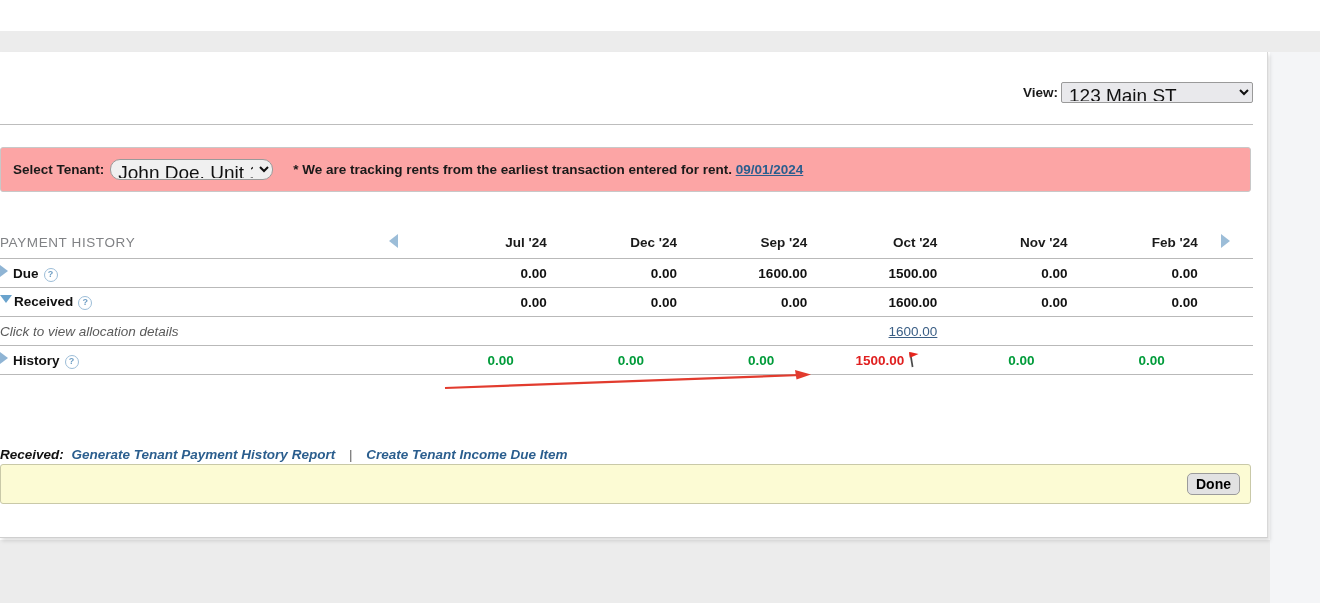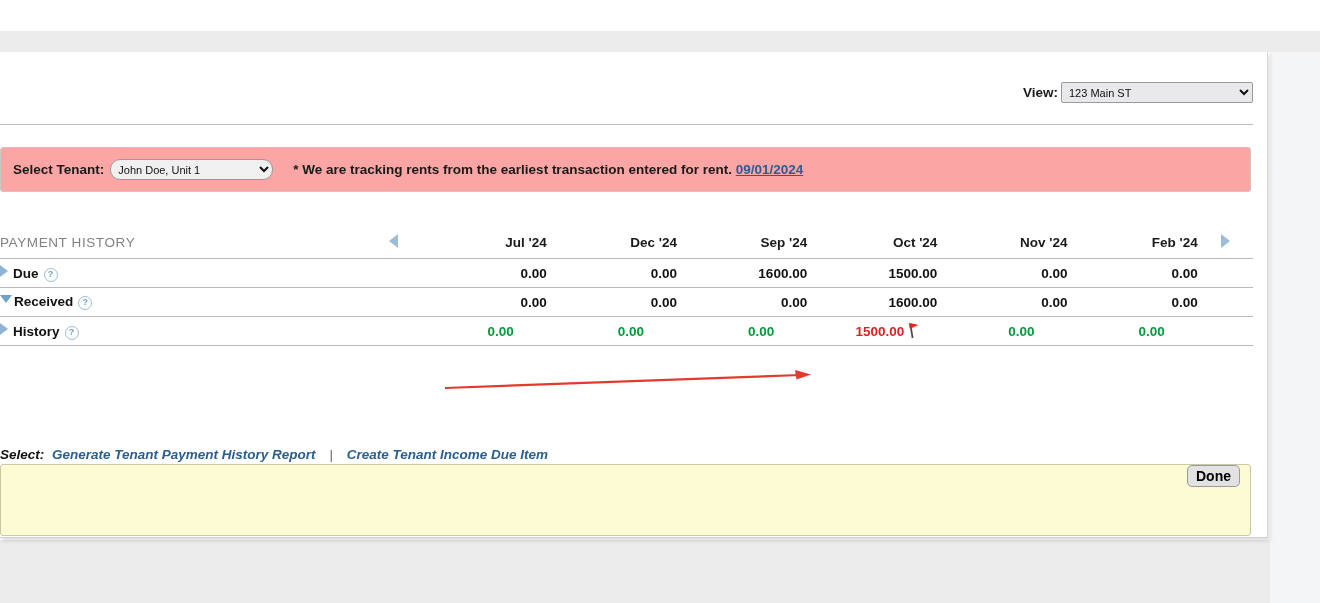--- a/index.html
+++ b/index.html
@@ -75,21 +75,21 @@
     align-items: center;
     gap: 3px;
   }
   .view-label {
     font-size: 13.5px;
     font-weight: bold;
     color: #1a1a1a;
   }
   select.nativesel {
     font-family: "Liberation Sans", sans-serif;
-    font-size: 11px;
+    font-size: 19px;
     color: #111;
     background: #e9e9ec;
     border: 1px solid #9a9a9a;
     border-radius: 2px;
     padding: 1px 3px;
     height: 21px;
     box-sizing: border-box;
   }
   #view-select { width: 192px; }
   #tenant-select { width: 163px; background: #f0f0f0; border-radius: 10px; }
@@ -279,27 +279,27 @@
     font-style: italic;
     text-decoration: none;
     margin: 0 4px;
   }
   .actions .sep { color: #666; margin: 0 6px; }
   
   .footer-panel {
     position: absolute;
     left: 0; top: 412px;
     width: 1251px;
-    height: 72px;
+    height: 40px;
     background: #fcfbd4;
     border: 1px solid #c9c9a8;
     border-radius: 3px;
     box-sizing: border-box;
     display: flex;
-    align-items: flex-start;
+    align-items: center;
     justify-content: flex-end;
     padding-right: 10px;
   }
   button.done-btn {
     font-family: "Liberation Sans", sans-serif;
     font-size: 14px;
     font-weight: bold;
     color: #000;
     background: #e2e2e2;
     border: 1px solid #9b9b9b;
@@ -391,20 +391,32 @@
             </td>
             <td class="num">0.00</td>
             <td class="num">0.00</td>
             <td class="num">0.00</td>
             <td class="num">1600.00</td>
             <td class="num">0.00</td>
             <td class="num">0.00</td>
             <td></td>
           </tr>
 
+          <tr class="alloc-row">
+            <td class="sub-label" colspan="2">Click to view allocation details</td>
+            <td class="num"></td>
+            <td class="num"></td>
+            <td class="num"></td>
+            <td class="num">
+              <a href="#" class="alloc-link">1600.00</a>
+            </td>
+            <td class="num"></td>
+            <td class="num"></td>
+            <td></td>
+          </tr>
 
           <tr class="data-row last-row">
             <td class="rowlabel" colspan="2">
               <span class="caret collapsed"></span><span>History</span><span class="help-icon">?</span>
             </td>
             <td class="num green">0.00</td>
             <td class="num green">0.00</td>
             <td class="num green">0.00</td>
             <td class="num redval">
               <span>1500.00</span>
@@ -420,21 +432,21 @@
           </tr>
         </tbody>
       </table>
 
       <svg class="annot-arrow" viewBox="0 0 390 22">
         <line x1="2" y1="18" x2="358" y2="5" stroke="#e23b2e" stroke-width="2.2"></line>
         <path d="M368 4.5 L352 0 L353.5 9.5 Z" fill="#e23b2e"></path>
       </svg>
 
       <div class="actions">
-        <span class="lbl">Select:</span>
+        <span class="lbl">Received:</span>
         <a href="#">Generate Tenant Payment History Report</a>
         <span class="sep">|</span>
         <a href="#">Create Tenant Income Due Item</a>
       </div>
 
       <div class="footer-panel">
         <button class="done-btn">Done</button>
       </div>
 
     </div>

